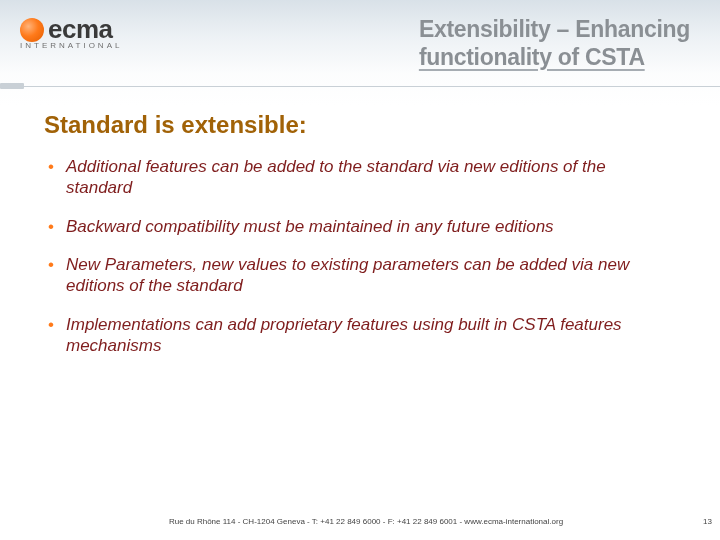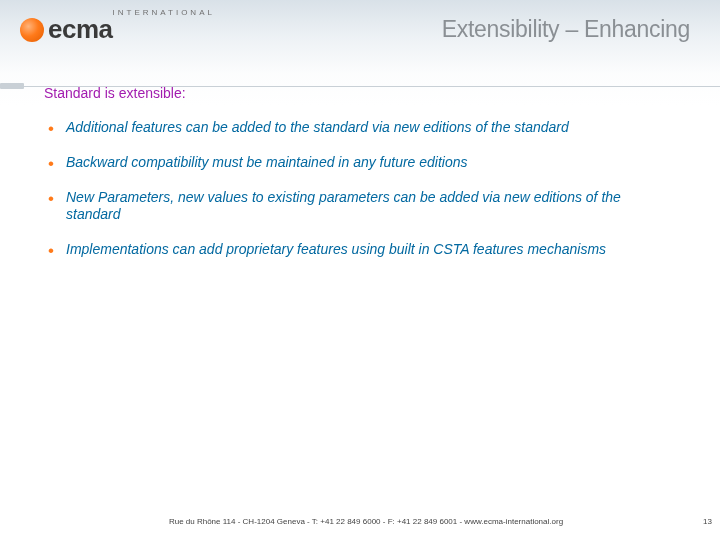--- a/index.html
+++ b/index.html
@@ -12,50 +12,51 @@
       rgba(225,232,238,0.6) 35%,
       rgba(245,247,249,0.3) 70%,
       rgba(255,255,255,0) 100%);
     z-index: 0;
   }
   .header { position: relative; z-index: 1; padding: 12px 30px 0 20px; display: flex; justify-content: space-between; align-items: flex-start; }
   .logo { display: flex; align-items: center; margin-top: 2px; }
   .logo-ball { width: 24px; height: 24px; border-radius: 50%; background: radial-gradient(circle at 35% 35%, #ffb37a 0%, #ff7a1a 45%, #e35c00 100%); margin-right: 4px; }
   .logo-text { font-size: 26px; font-weight: bold; color: #3a3a3a; letter-spacing: -0.5px; }
   .logo-sub { font-size: 8px; color: #707070; letter-spacing: 3px; margin-top: -4px; }
-  .logo-wrap { display: flex; }
-  .title { text-align: left; color: #8a8f94; font-weight: normal; font-size: 23px; line-height: 1.2; margin-top: 4px; letter-spacing: -0.3px; }
+  .logo-wrap { display: flex; flex-direction: column; }
+  .title { text-align: left; color: #8a8f94; font-weight: bold; font-size: 23px; line-height: 1.2; margin-top: 4px; letter-spacing: -0.3px; }
   .title .line2 { text-decoration: underline; text-decoration-color: #a6acb2; text-underline-offset: 4px; }
   .rule-area { position: absolute; top: 86px; left: 0; right: 0; z-index: 1; }
   .rule1 { height: 0; border-top: 1px solid #c9d0d6; margin-left: 22px; }
   .rule-marker { position: absolute; left: 0; top: -3px; width: 24px; height: 6px; background: #c9d0d6; border-radius: 1px; }
   .content { position: relative; z-index: 1; padding: 40px 44px 0 44px; }
-  .heading { font-size: 14px; font-weight: normal; color: #a21caf; margin-bottom: 18px; }
+  .heading { font-size: 24px; font-weight: bold; color: #a16207; margin-bottom: 18px; }
   ul.bullets { list-style: none; }
-  ul.bullets li { position: relative; padding-left: 22px; margin-bottom: 18px; font-size: 14px; font-style: italic; color: #0369a1; line-height: 1.22; margin-top: 16px; }
+  ul.bullets li { position: relative; padding-left: 22px; margin-bottom: 18px; font-size: 17px; font-style: italic; color: #7f1d1d; line-height: 1.22; margin-top: 16px; }
   ul.bullets li::before { content: "•"; position: absolute; left: 4px; top: 0; color: #ff7a1a; font-style: normal; font-size: 17px; }
   .footer { position: absolute; bottom: 14px; left: 12px; right: 0; text-align: center; font-size: 8px; color: #444; z-index: 1; }
   .pagenum { position: absolute; bottom: 14px; right: 8px; font-size: 8px; color: #444; z-index: 1; }
 </style>
 </head>
 <body>
 
 <div class="slide">
   <div class="bg-gradient"></div>
 
   <div class="header">
     <div class="logo-wrap">
       <div class="logo">
         <div class="logo-ball"></div>
         <div class="logo-text">ecma</div>
       </div>
       <div class="logo-sub">INTERNATIONAL</div>
     </div>
     <div class="title">
       <div>Extensibility – Enhancing</div>
+      <div class="line2">functionality of CSTA</div>
     </div>
   </div>
 
   <div class="rule-area">
     <div class="rule-marker"></div>
     <div class="rule1"></div>
   </div>
 
   <div class="content">
     <div class="heading">Standard is extensible:</div>

